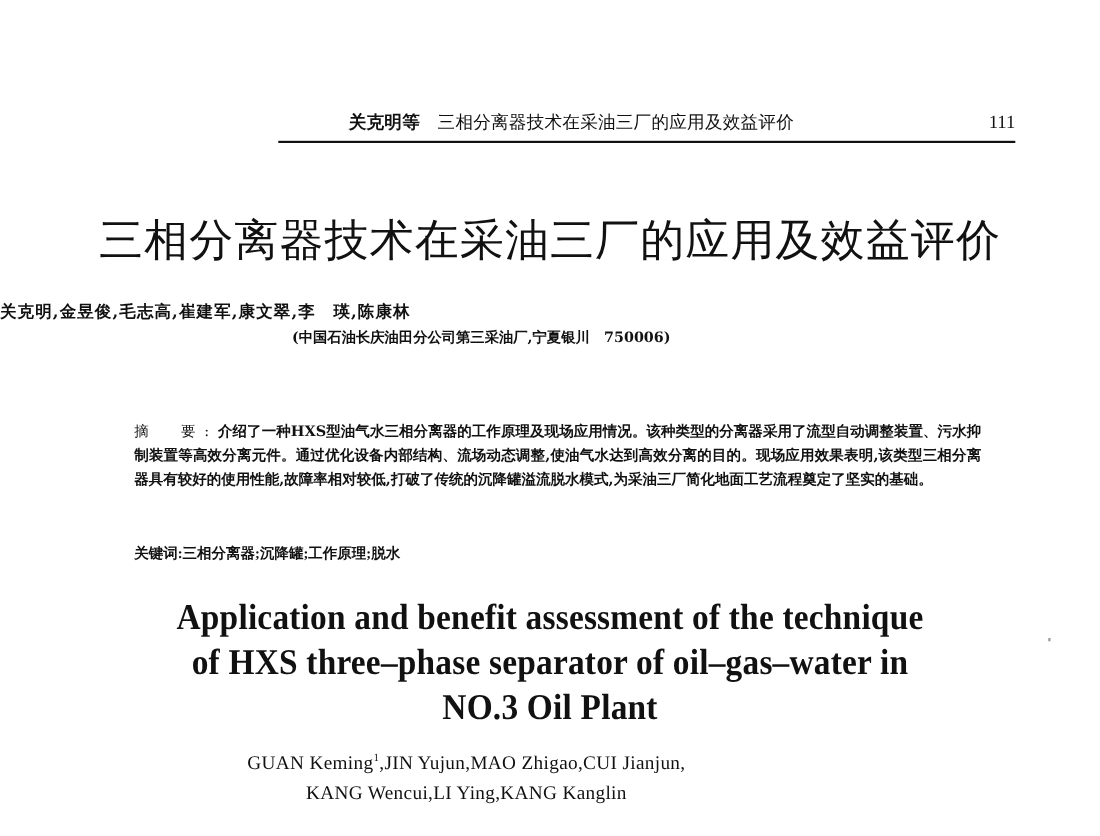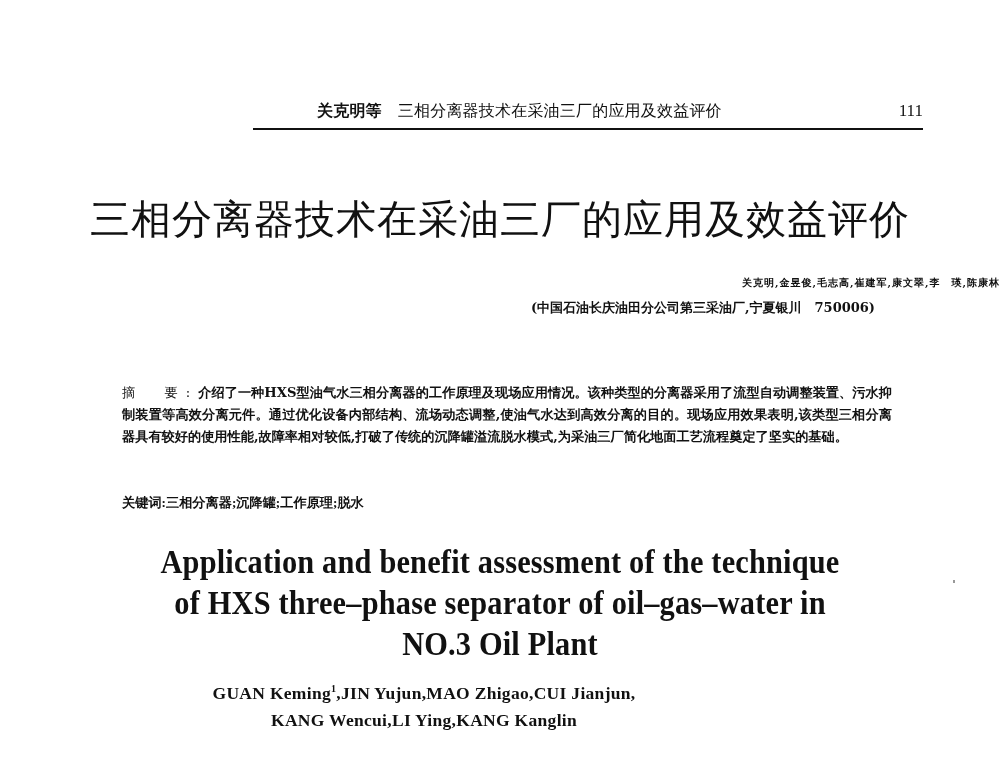--- a/index.html
+++ b/index.html
@@ -22,25 +22,25 @@
   .rule {
     position: absolute; left: 253px; top: 128px; width: 670px; height: 0;
     border-top: 2px solid #111;
   }
   .cn-title {
     position: absolute; left: 0; width: 1000px; top: 193px; text-align: center;
     font-size: 40px; line-height: 52px; font-weight: normal; letter-spacing: 1px;
     font-family: "DejaVu Serif", serif;
   }
   .cn-authors {
-    position: absolute; left: 0; width: 1000px; top: 272px; text-align: right;
-    font-size: 10px; line-height: 22px; font-weight: bold; letter-spacing: 1px;
+    position: absolute; left: 0; width: 1000px; top: 272px; text-align: left;
+    font-size: 15px; line-height: 22px; font-weight: bold; letter-spacing: 1px;
   }
   .cn-affil {
-    position: absolute; left: 0; width: 875px; top: 298px; text-align: right;
+    position: absolute; left: 0; width: 875px; top: 298px; text-align: center;
     font-size: 13px; line-height: 20px; font-weight: bold;
   }
   .abstract {
     position: absolute; left: 122px; width: 770px; top: 382px;
     font-size: 13.2px; line-height: 22px; font-weight: bold; text-align: justify;
   }
   .abstract .label { font-weight: normal; letter-spacing: 8px; }
   .keywords {
     position: absolute; left: 122px; width: 770px; top: 492px;
     font-size: 13.2px; line-height: 22px; font-weight: bold; font-family: Liberation Serif, serif;
@@ -48,21 +48,20 @@
   .en-title {
     position: absolute; left: 0; width: 1000px; top: 542px; text-align: center;
     font-family: "Liberation Serif", serif; font-weight: bold;
     font-size: 33px; line-height: 41px; letter-spacing: 0.2px;
     transform: scaleX(0.92); transform-origin: center;
   }
   .en-authors {
     position: absolute; left: 0; width: 848px; top: 680px; text-align: center;
     font-family: "Liberation Serif", serif; font-size: 17.5px; line-height: 27px;
     letter-spacing: 0.3px;
-    font-weight: bold;
   }
   .en-authors sup { font-size: 10px; vertical-align: 7px; line-height: 0; }
   .speck { position: absolute; left: 953px; top: 580px; width: 2px; height: 3px; background: #999; }
 </style>
 </head>
 <body>
 
 <div class="running-header">
   <div class="rh-text">
     <span class="rh-authors">关克明等</span><span>三相分离器技术在采油三厂的应用及效益评价</span>

